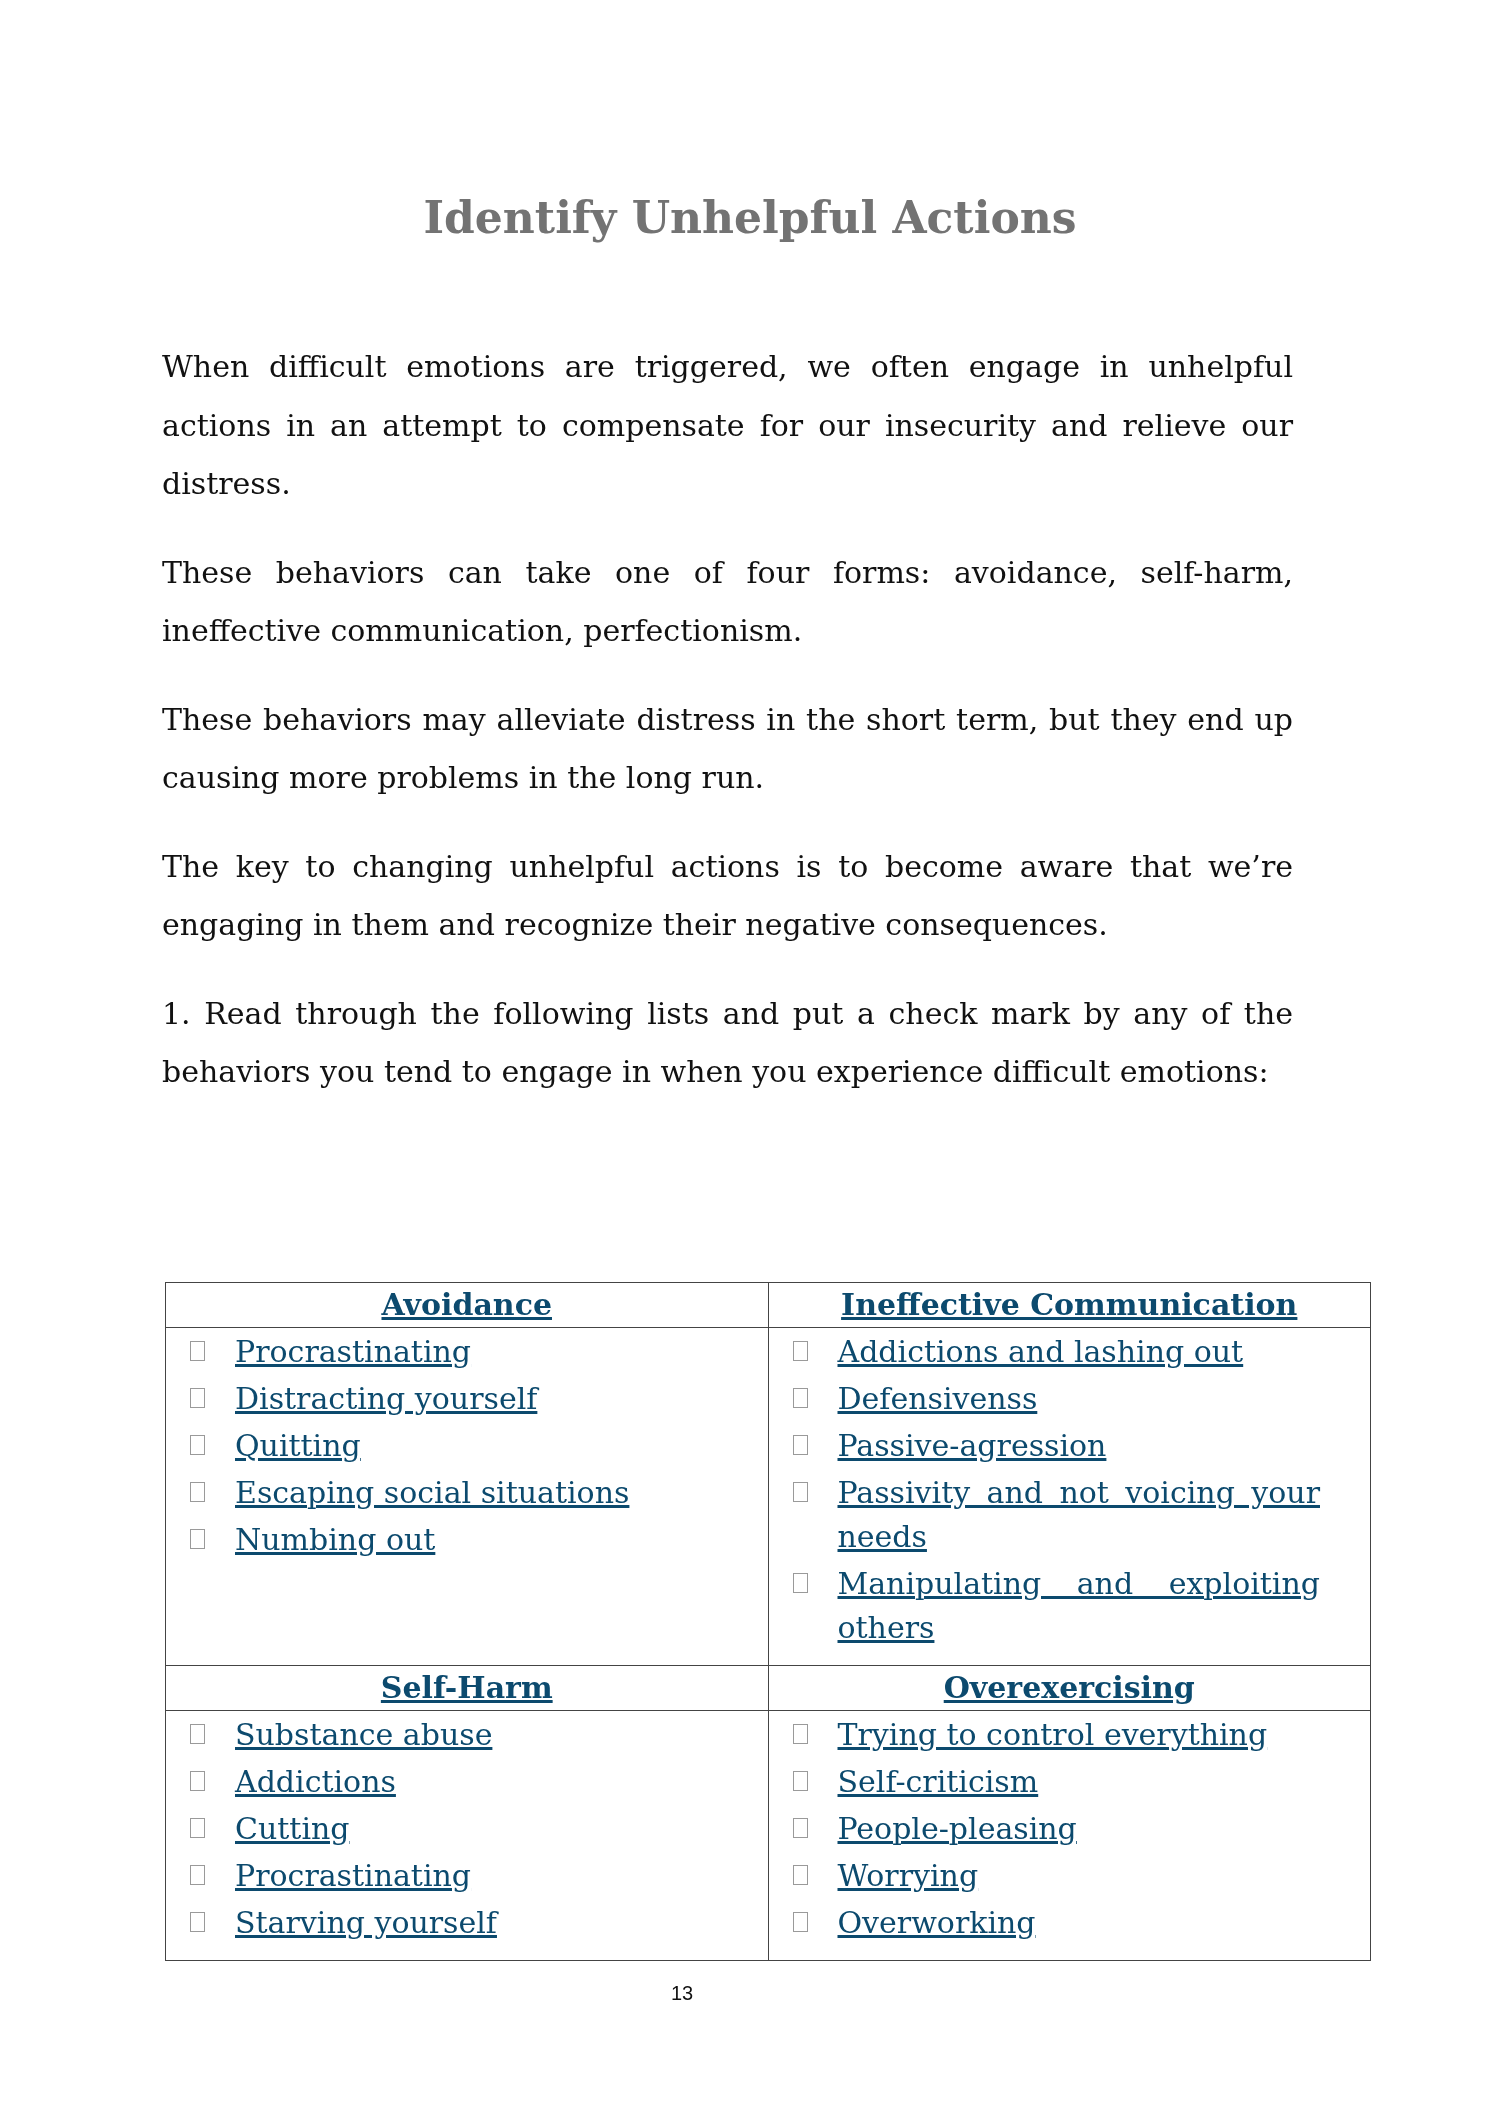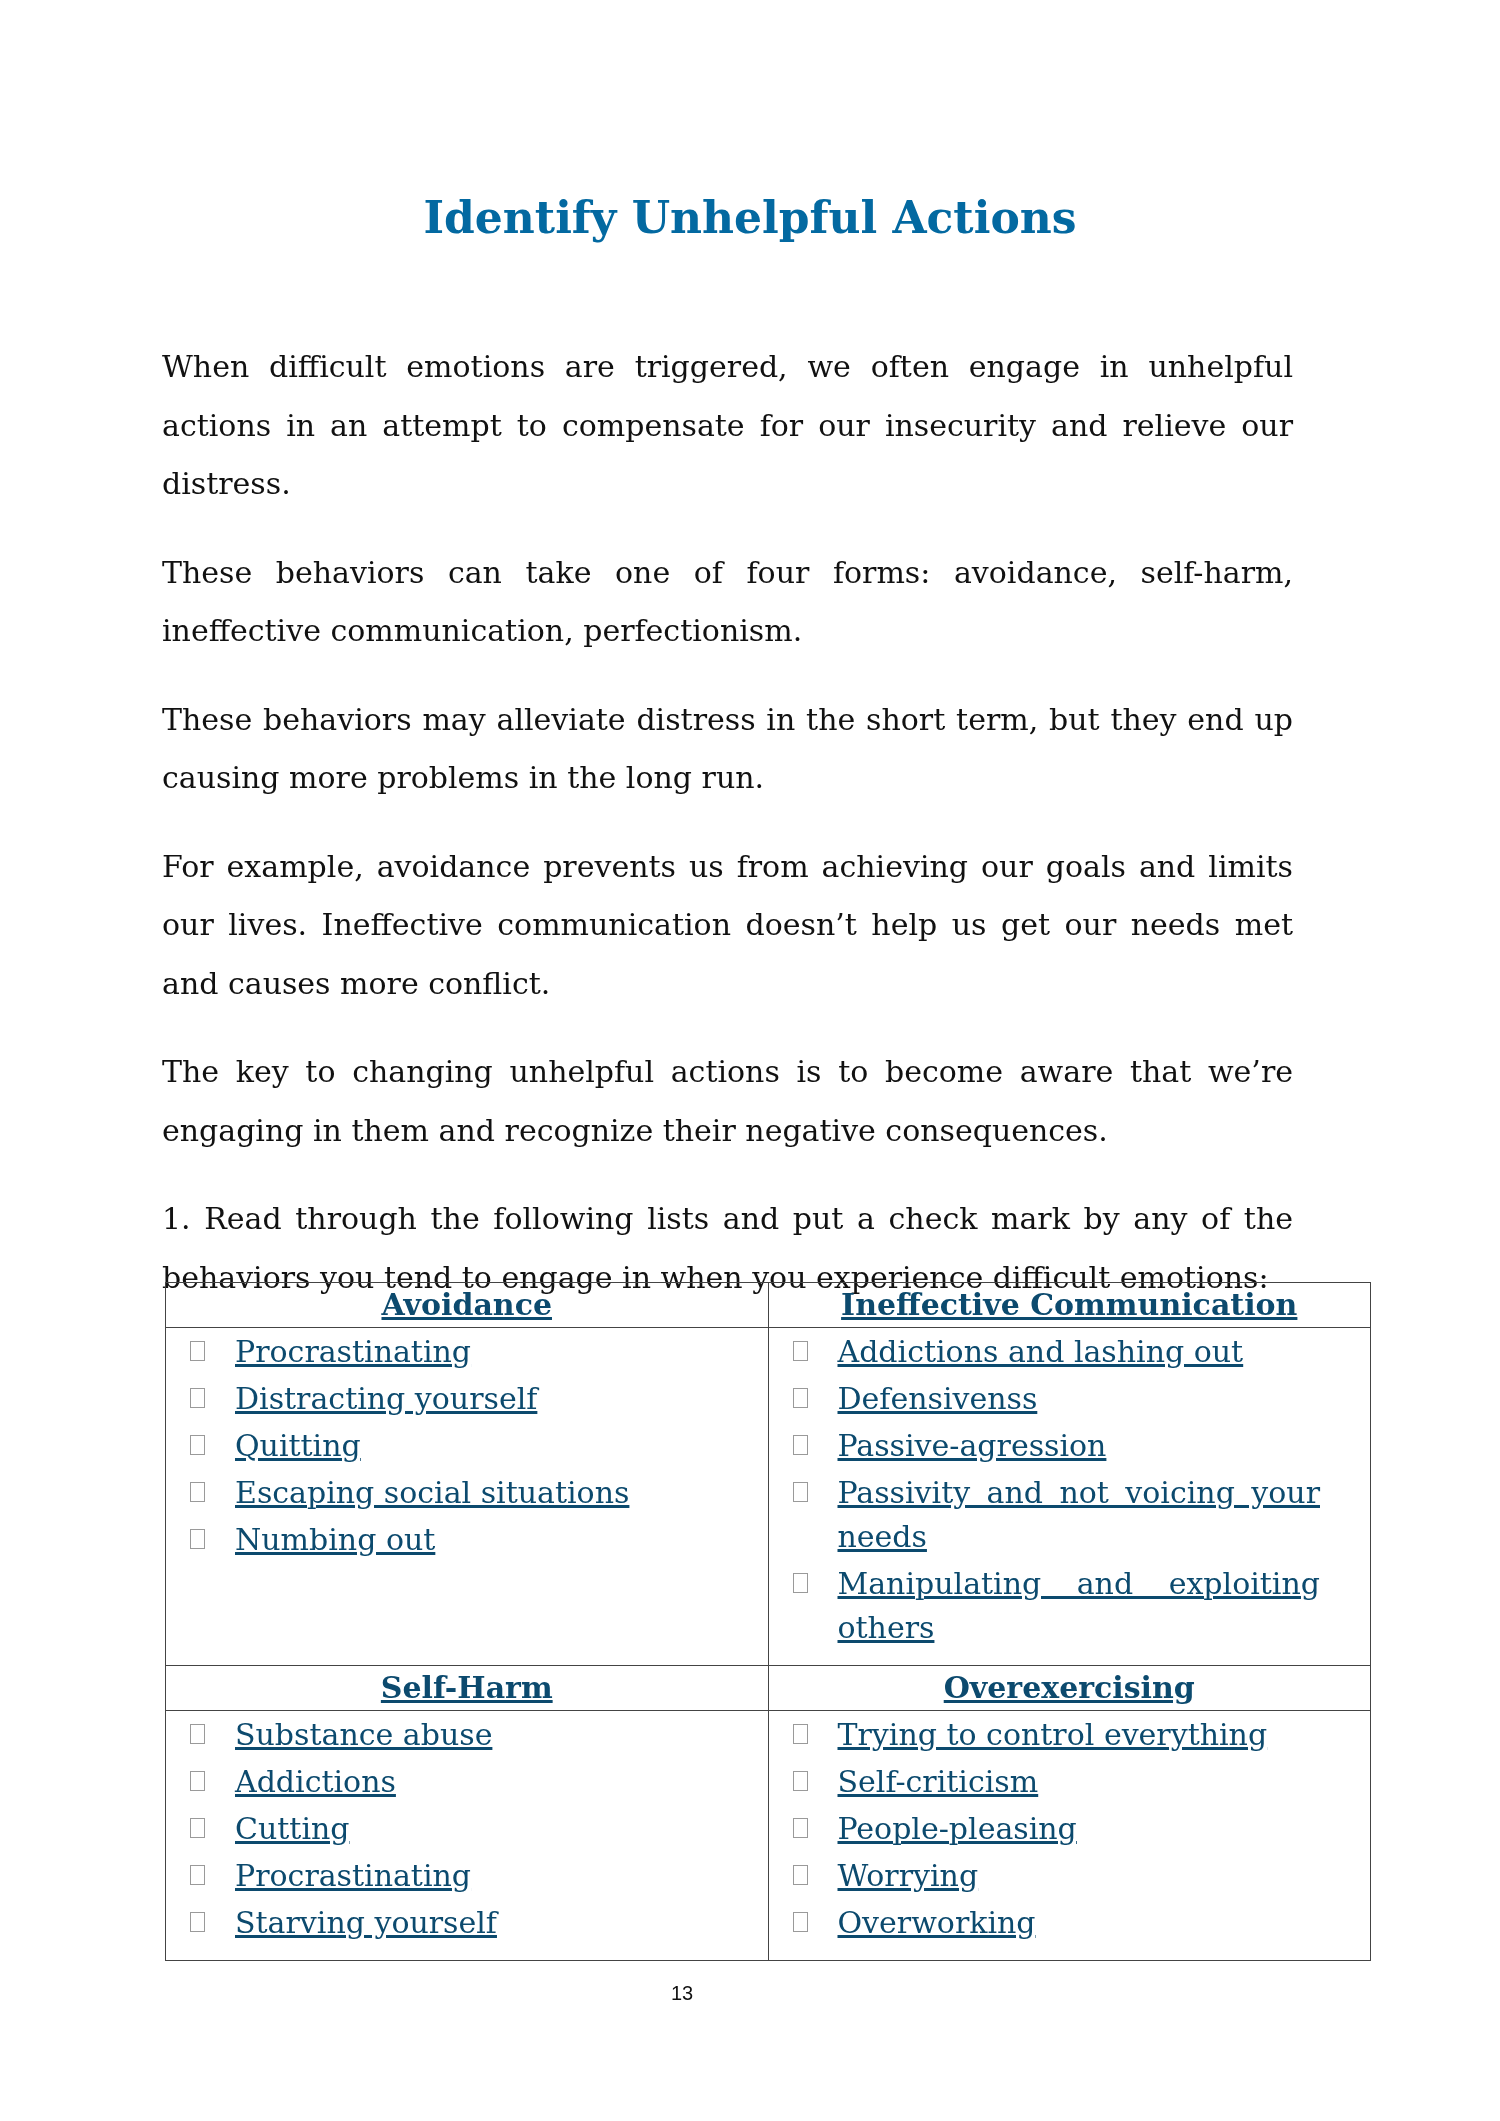--- a/index.html
+++ b/index.html
@@ -2,21 +2,21 @@
 <html><head>
 <meta charset="utf-8">
 <style>
   html, body { margin: 0; padding: 0; background: #ffffff; }
   body { width: 1500px; height: 2121px; position: relative; overflow: hidden; }
   .page { position: absolute; left: 0; top: 0; width: 1500px; height: 2121px; background: #fff; }
   .title {
     position: absolute; left: 0; width: 1500px; top: 192px;
     text-align: center;
     font-family: "DejaVu Serif", "Liberation Serif", serif;
-    font-weight: bold; font-size: 44px; color: #0369a1;
+    font-weight: bold; font-size: 44px; color: #737373;
     letter-spacing: 0px;
   }
   .body-text {
     position: absolute; left: 162px; width: 1135px; top: 338px;
     font-family: "DejaVu Serif", "Liberation Serif", serif;
     font-size: 30px; line-height: 58.5px; color: #111;
     text-align: justify;
   }
   .body-text p { margin: 0 4px 30px 0; }
   .worksheet {
@@ -47,21 +47,20 @@
 </head>
 <body>
 
 <div class="page">
   <h1 class="title" style="margin:0;">Identify Unhelpful Actions</h1>
 
   <div class="body-text">
     <p>When difficult emotions are triggered, we often engage in unhelpful actions in an attempt to compensate for our insecurity and relieve our distress.</p>
     <p>These behaviors can take one of four forms: avoidance, self-harm, ineffective communication, perfectionism.</p>
     <p>These behaviors may alleviate distress in the short term, but they end up causing more problems in the long run.</p>
-    <p>For example, avoidance prevents us from achieving our goals and limits our lives. Ineffective communication doesn’t help us get our needs met and causes more conflict.</p>
     <p>The key to changing unhelpful actions is to become aware that we’re engaging in them and recognize their negative consequences.</p>
     <p>1. Read through the following lists and put a check mark by any of the behaviors you tend to engage in when you experience difficult emotions:</p>
   </div>
 
   <table class="worksheet">
     <tbody>
         <tr>
       <th>Avoidance</th>
       <th>Ineffective Communication</th>
     </tr>

